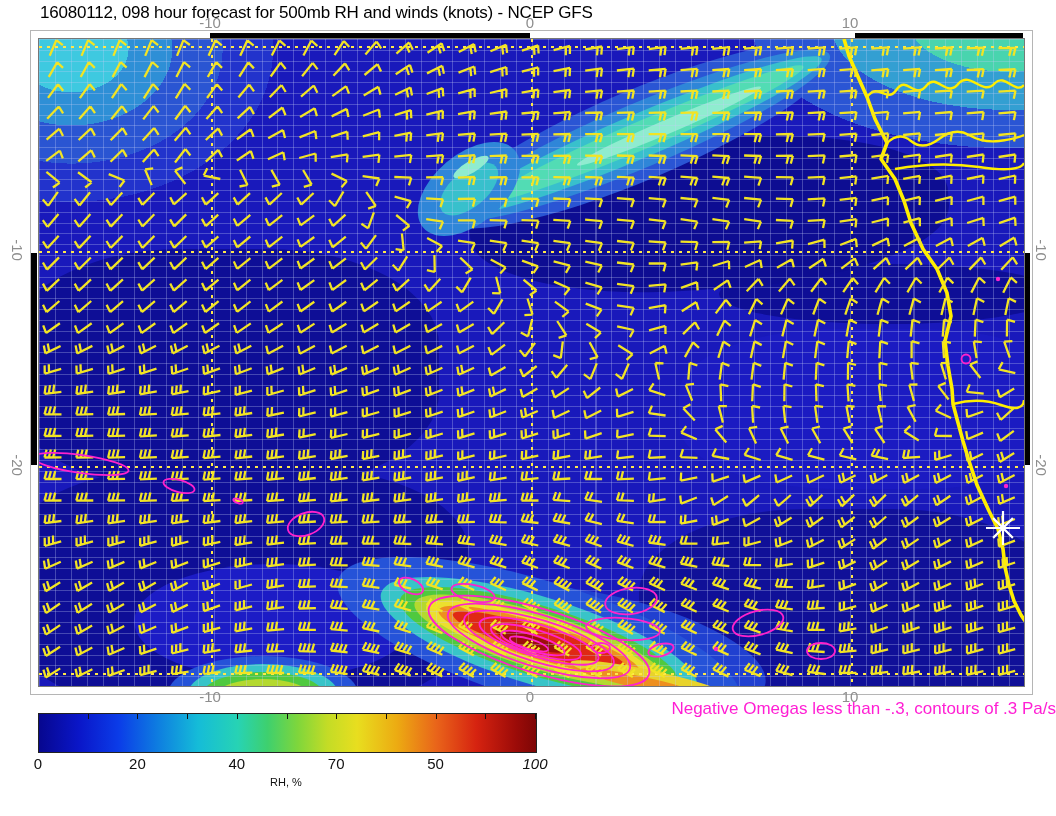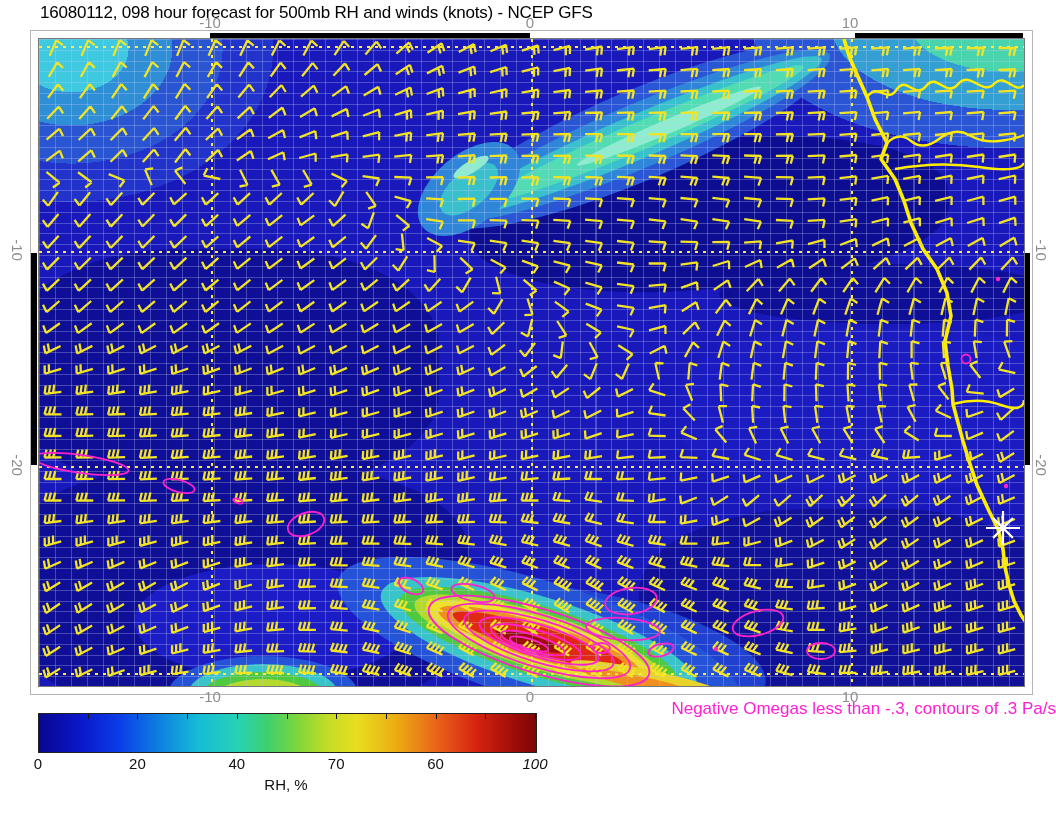--- a/index.html
+++ b/index.html
@@ -24,21 +24,21 @@
   svg{position:absolute;left:0;top:0;}
   .ticklabel{position:absolute;color:#8e8e8e;font-size:15px;transform:translateX(-50%);white-space:nowrap;}
   .ticklabel-side{position:absolute;color:#8e8e8e;font-size:15px;transform:translate(-50%,-50%) rotate(90deg);white-space:nowrap;}
   #colorbar{position:absolute;left:38px;top:713px;width:497px;height:38px;border:1px solid #222;
     background:linear-gradient(to right,#07078f 0%,#0a16c8 8%,#0b3ce8 16%,#0e7ee0 24%,#15bcd8 32%,
       #27d3b4 40%,#3ed06e 46%,#7ed63c 52%,#c3dc26 58%,#e8de1f 64%,#ecab12 72%,#e9641a 80%,
       #d62310 88%,#9c0b08 96%,#7d0606 100%);}
   #cbticks{position:absolute;left:0;top:0;width:497px;height:5px;
     background:repeating-linear-gradient(to right,transparent 0 48.7px,#111 48.7px 49.7px);}
   .cblabel{position:absolute;top:755px;color:#111;font-size:15px;transform:translateX(-50%);}
-  #cbtitle{position:absolute;left:286px;top:776px;color:#111;font-size:15px;transform:translateX(-50%);}
+  #cbtitle{position:absolute;left:286px;top:776px;color:#111;font-size:11px;transform:translateX(-50%);}
   #caption{position:absolute;right:0;top:699px;font-size:17px;color:#ff1fd4;white-space:nowrap;}
 </style>
 </head>
 <body>
 
 <div id="stage">
 
   <div id="title">16080112, 098 hour forecast for 500mb RH and winds (knots) - NCEP GFS</div>
 
   <div id="outerframe"></div>
@@ -158,19 +158,19 @@
   </div>
 
   <div id="colorbar">
     <div id="cbticks"></div>
   </div>
   <div id="cblabels">
       <span class="cblabel" style="left: 38px;">0</span>
       <span class="cblabel" style="left: 137.4px;">20</span>
       <span class="cblabel" style="left: 236.8px;">40</span>
       <span class="cblabel" style="left: 336.2px;">70</span>
-      <span class="cblabel" style="left: 435.6px;">60</span>
+      <span class="cblabel" style="left: 435.6px;">50</span>
       <span class="cblabel" style="left: 535px; font-style: italic;">100</span>
     </div>
   <div id="cbtitle">RH, %</div>
 
   <div id="caption">Negative Omegas less than -.3, contours of .3 Pa/s</div>
 </div>
 
 </body></html>

